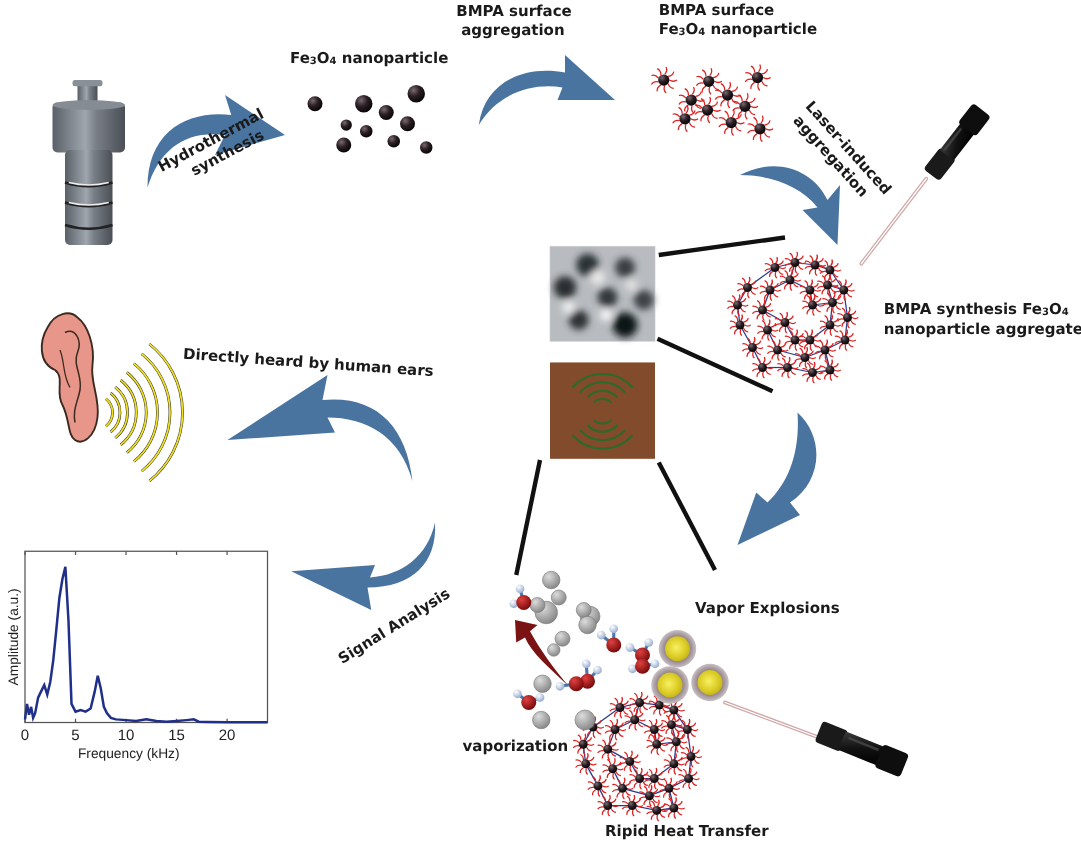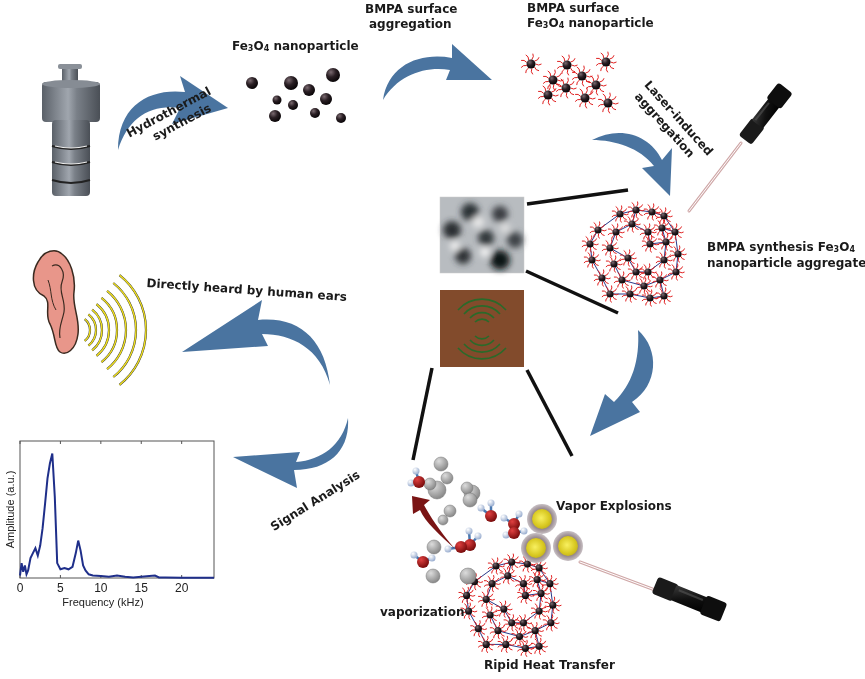--- a/index.html
+++ b/index.html
@@ -1224,24 +1224,24 @@
 </div>
 
 <div class="lbl" style="left:147px;top:276px;transform:rotate(4deg);transform-origin:left top;">
   <span>Directly heard by human ears</span>
 </div>
 
 <div class="lbl" style="left:268px;top:522px;transform:rotate(-32deg);transform-origin:left top;">
   <span>Signal Analysis</span>
 </div>
 
-<div class="lbl" style="left:556px;top:499px;text-align:right;">
+<div class="lbl" style="left:556px;top:479px;text-align:right;">
   <span>Vapor Explosions</span>
 </div>
 
-<div class="lbl" style="left:380px;top:590px;margin-top:15px;">
+<div class="lbl" style="left:370px;top:590px;">
   <span>vaporization</span>
 </div>
 
 <div class="lbl" style="left:445px;top:658px;margin-left:39px;">
   <span>Ripid Heat Transfer</span>
 </div>
 </div>
 
 </body></html>

